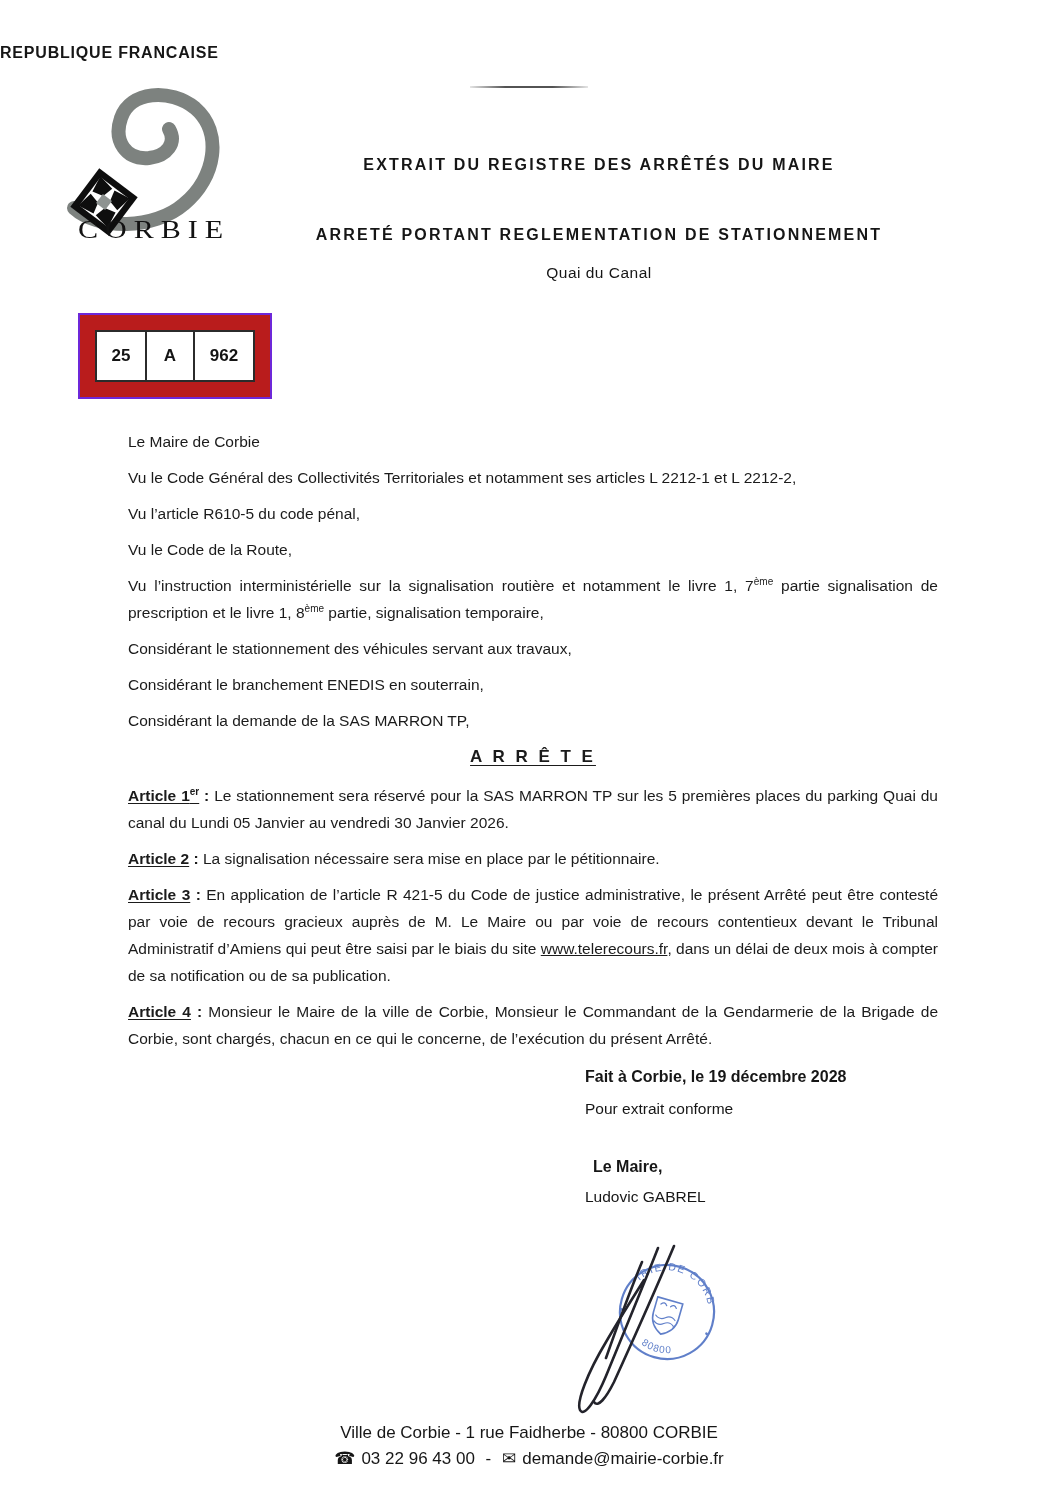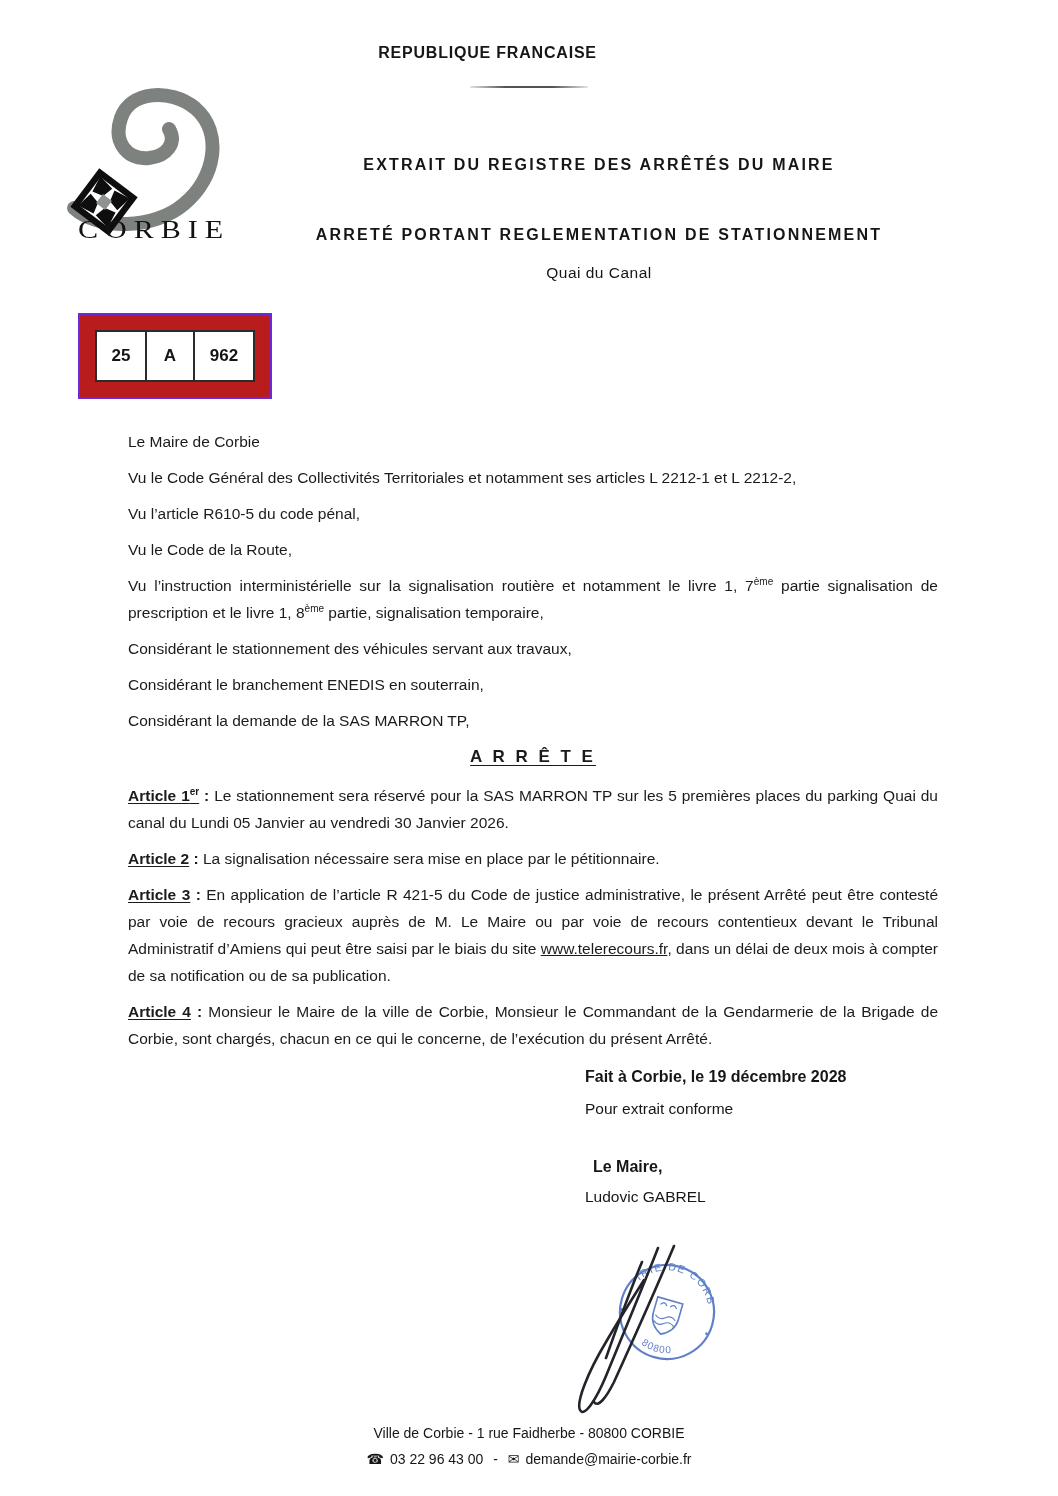--- a/index.html
+++ b/index.html
@@ -3,21 +3,21 @@
 <meta charset="utf-8">
 <style>
   html,body{margin:0;padding:0;background:#e8e8e8;}
   .page{
     position:relative; width:1058px; height:1496px; margin:0 auto;
     background:#ffffff; overflow:hidden;
     font-family:"Liberation Sans", sans-serif; color:#1b1b1b;
   }
   
   .republic{
-    position:absolute; top:44px; left:0; width:975px; text-align:center;
+    position:absolute; top:44px; left:0; width:975px; text-align:left;
     font-weight:bold; font-size:16px; letter-spacing:0.8px; color:#161616;
   }
   .header-rule{
     position:absolute; top:86px; left:470px; width:118px; height:2px;
     background:linear-gradient(90deg, rgba(80,80,80,0.15), rgba(40,40,40,0.8) 30%, rgba(40,40,40,0.8) 70%, rgba(80,80,80,0.15));
   }
   
   .logo{position:absolute; top:86px; left:66px; width:180px; height:178px;}
   
   .title1,.title2,.title3{position:absolute; left:140px; width:918px; text-align:center; color:#161616;}
@@ -56,21 +56,21 @@
   
   .sig-block{position:absolute; top:1068px; left:585px; width:420px; color:#161616;}
   .sig-date{font-weight:bold; font-size:16px; margin-bottom:14px;}
   .sig-extract{font-size:15.5px; margin-bottom:40px;}
   .sig-role{font-weight:bold; font-size:16px; margin-bottom:12px;margin-left:8px;}
   .sig-name{font-size:15.5px;}
   
   .stamp-wrap{position:absolute; top:1240px; left:570px; width:190px; height:190px;}
   
   .footer{position:absolute; top:1420px; left:0; width:1058px; text-align:center;
-          font-size:14px; line-height:26px; color:#161616;}
+          font-size:17px; line-height:26px; color:#161616;}
   .footer span{margin:0 3px;}
 </style>
 </head>
 <body>
 
 <div class="page">
 
   <div class="republic">REPUBLIQUE FRANCAISE</div>
   <div class="header-rule"></div>
 

